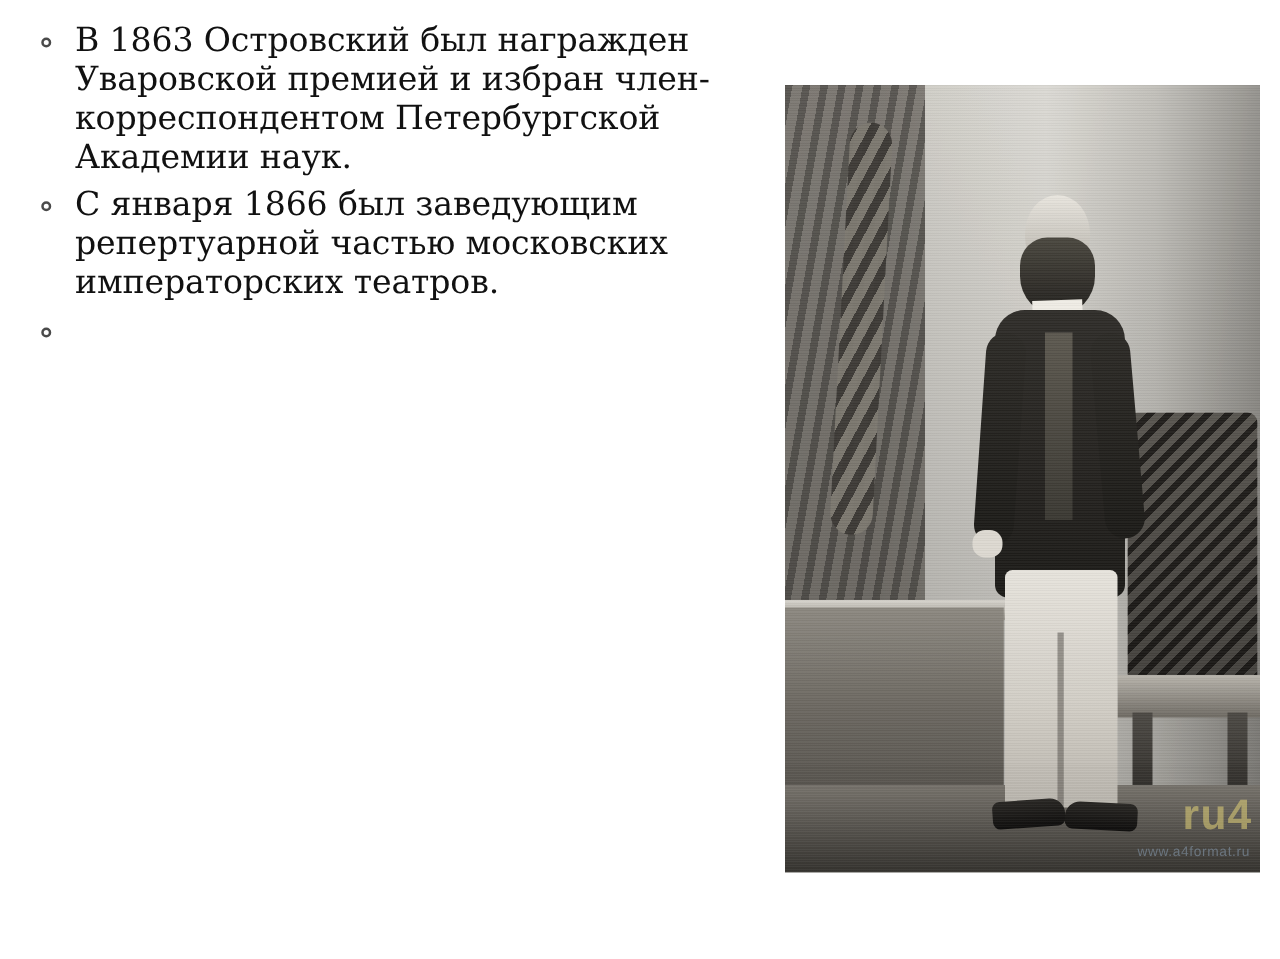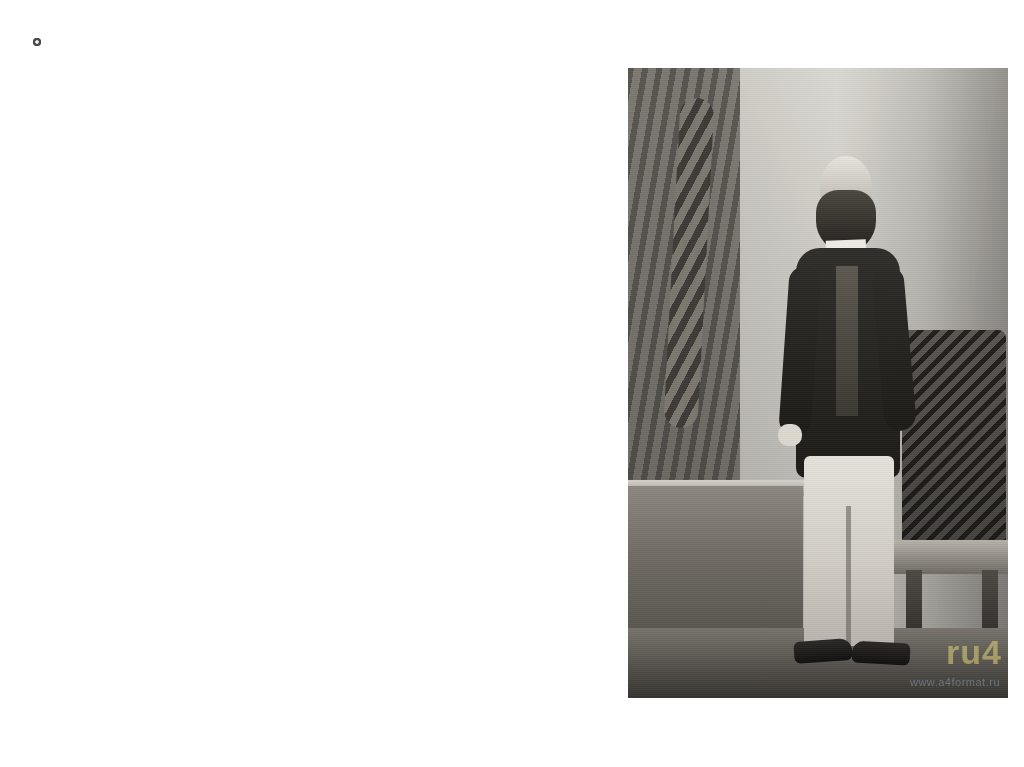--- a/index.html
+++ b/index.html
@@ -245,20 +245,25 @@
 </style>
 </head>
 <body>
 
 <div class="slide">
 
   <div class="content-area">
     <ul class="bullets">
       <li>
         <span class="bullet-dot"></span>
+        <span>В 1863 Островский был награжден Уваровской премией и избран член-корреспондентом Петербургской Академии наук.</span>
+      </li>
+      <li>
+        <span class="bullet-dot"></span>
+        <span>С января 1866 был заведующим репертуарной частью московских императорских театров.</span>
       </li>
       <li>
         <span class="bullet-dot"></span>
       </li>
     </ul>
   </div>
 
   <div class="photo-frame">
     <div class="photo-inner"></div>
     <div class="drape"></div>

